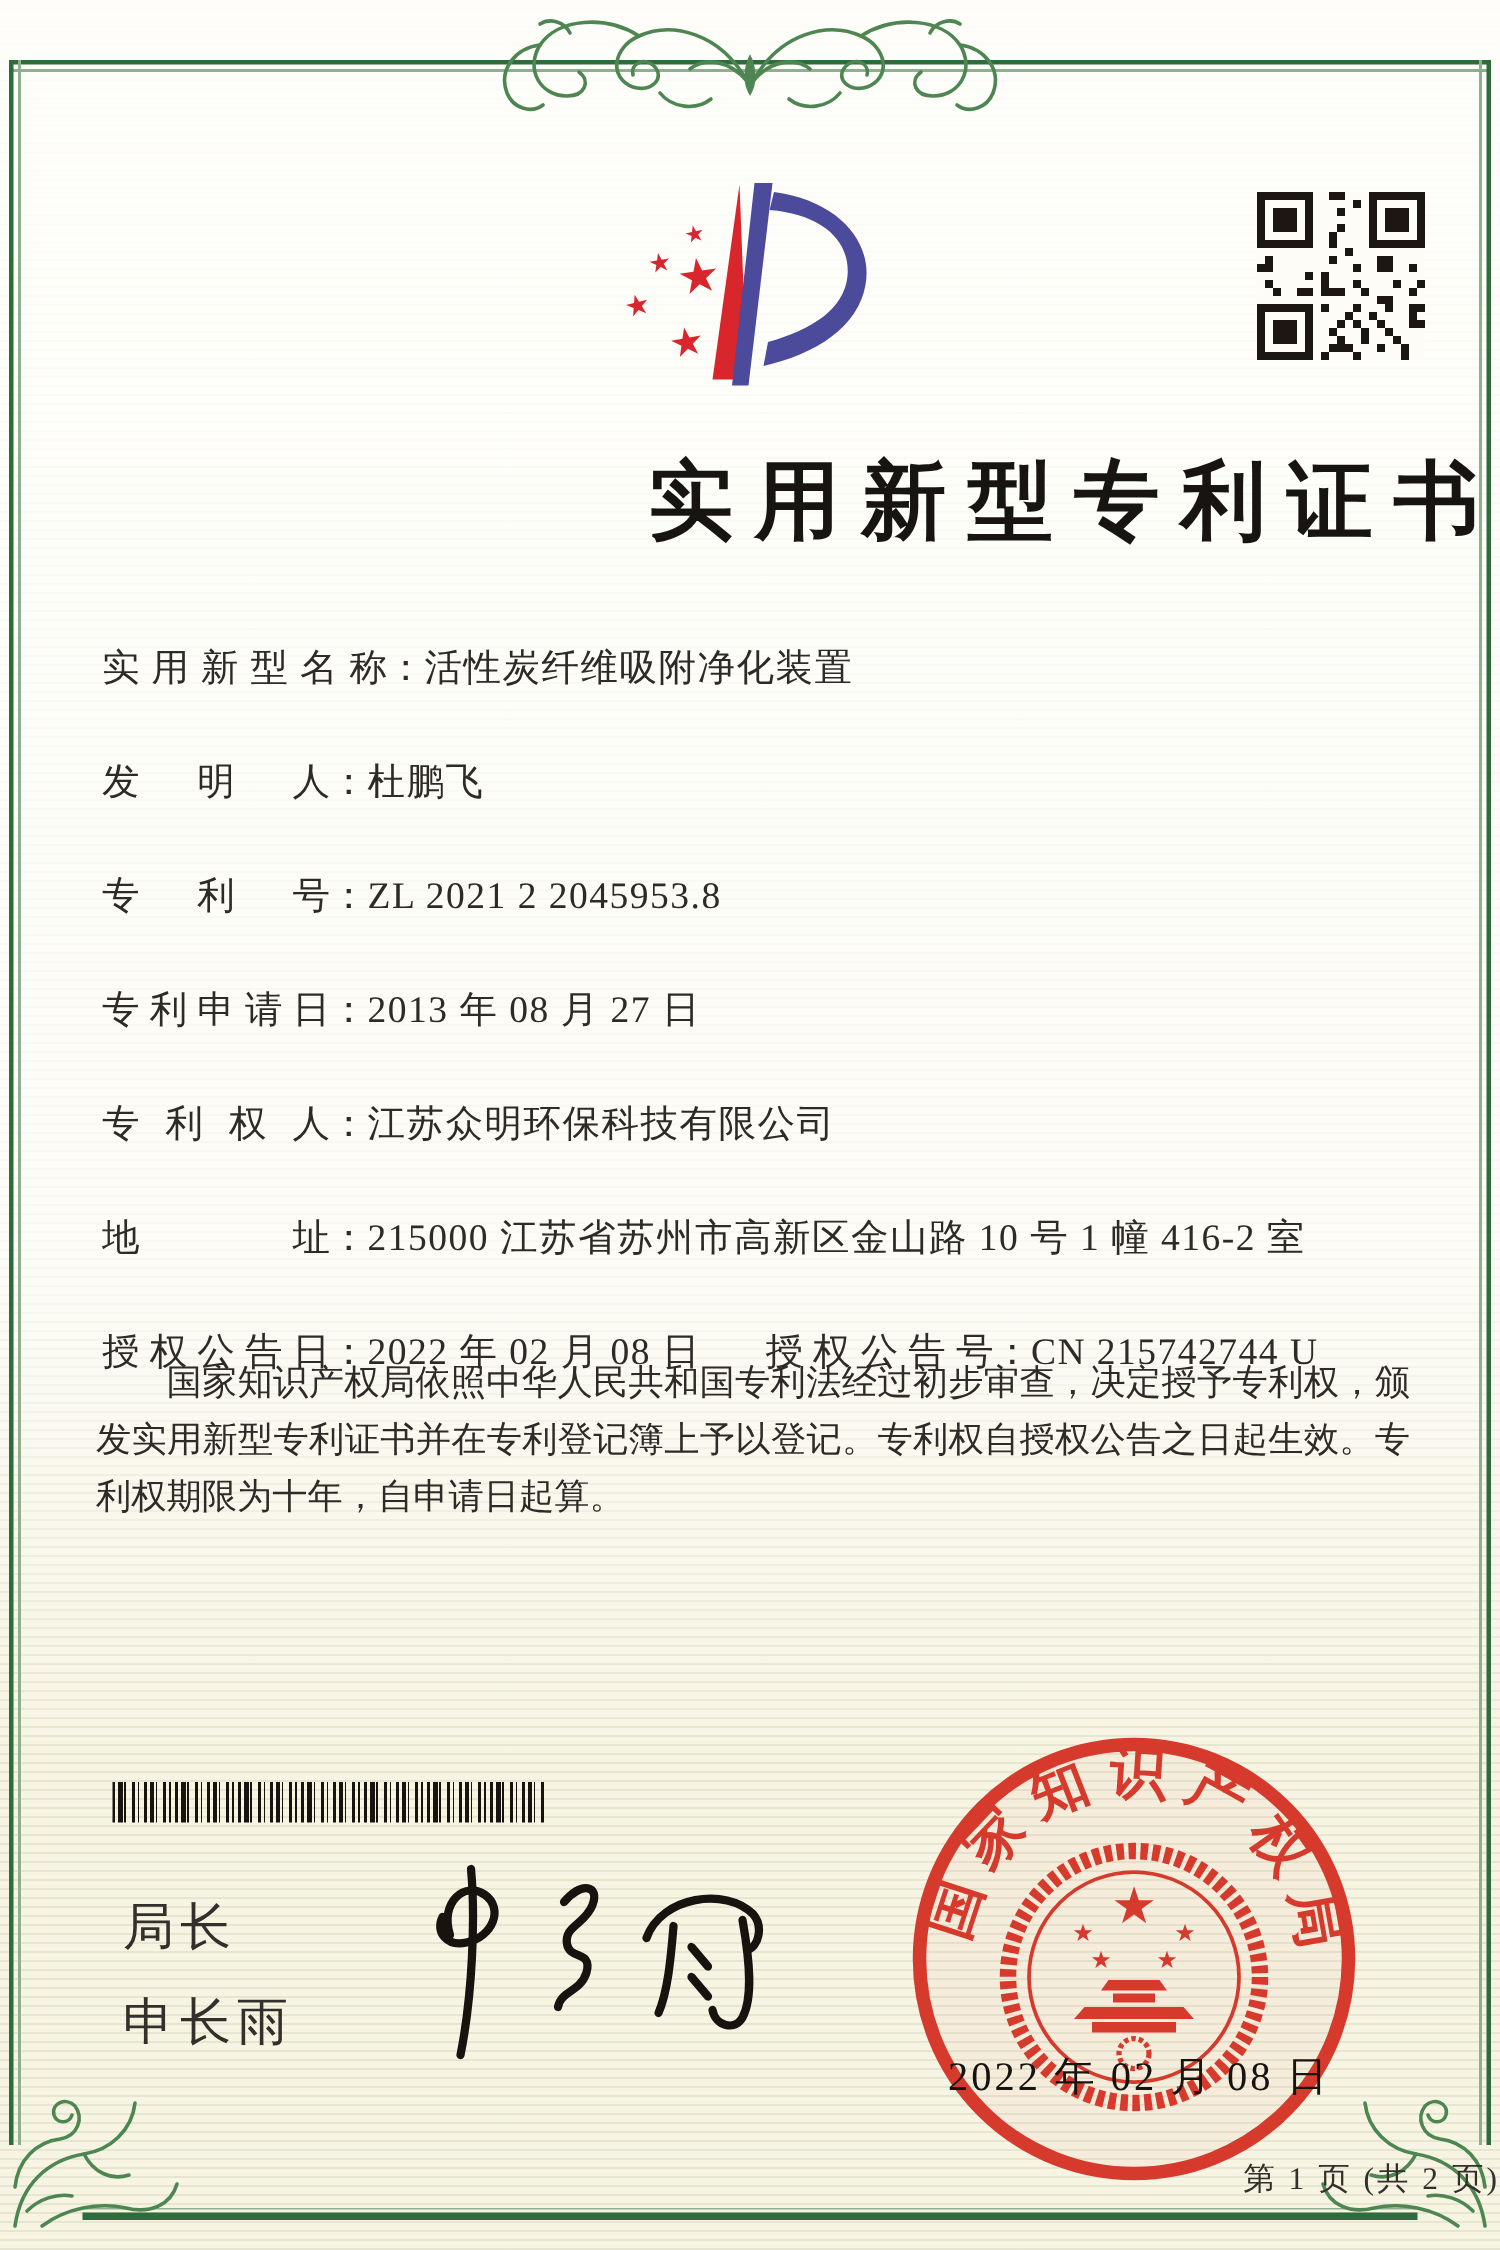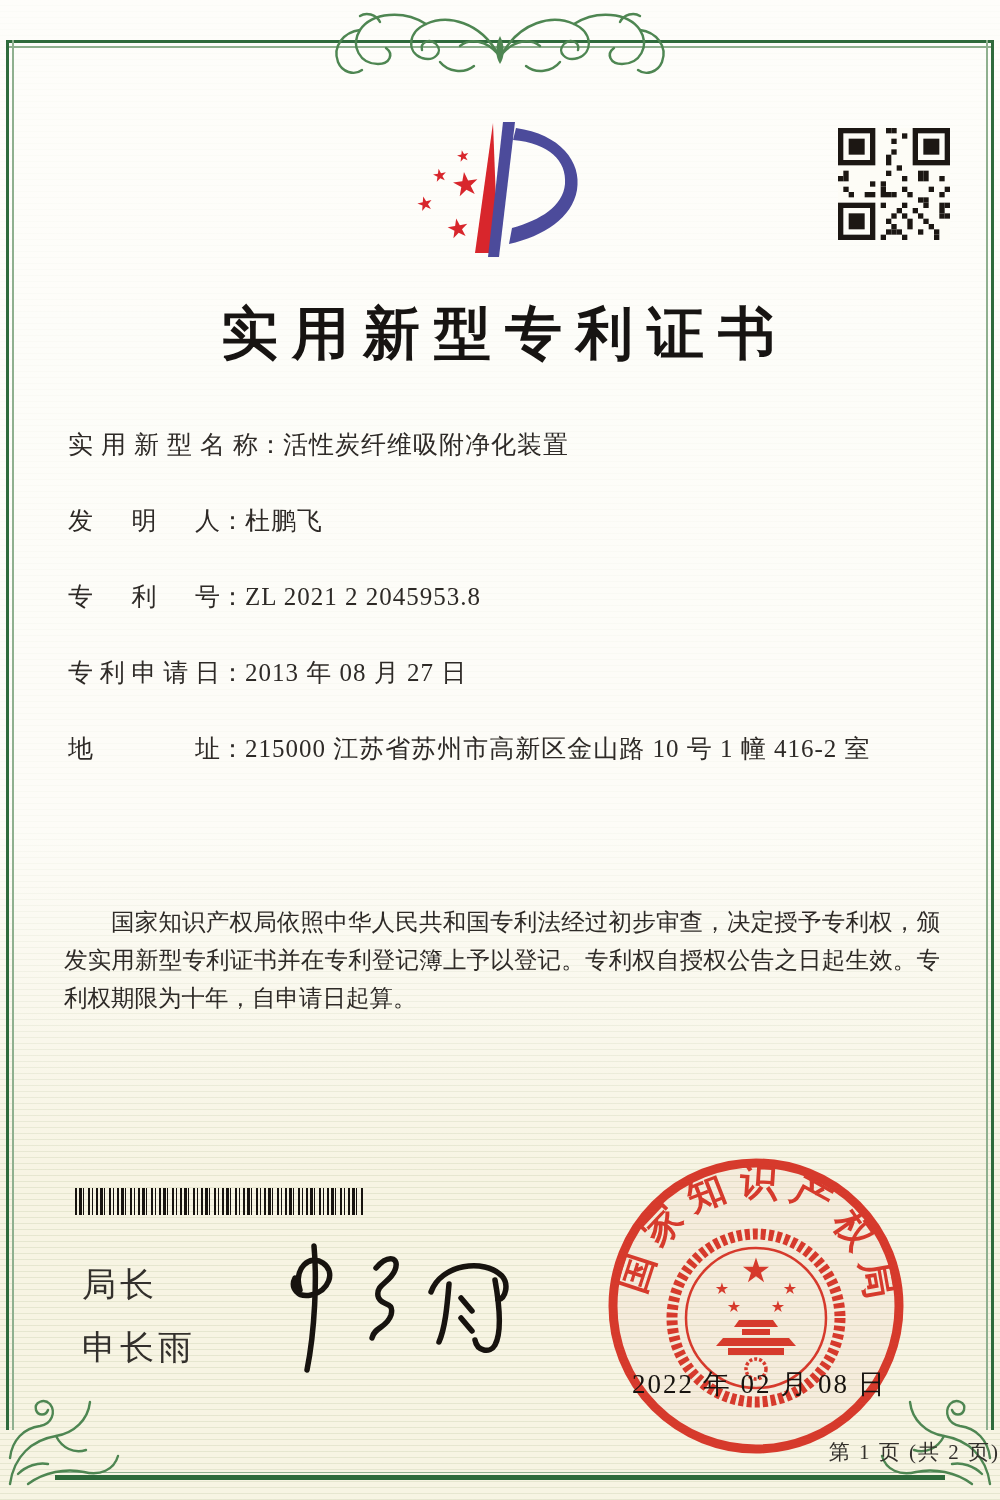--- a/index.html
+++ b/index.html
@@ -40,21 +40,21 @@
     border-top:1px solid var(--frame-light);border-bottom:5px solid var(--frame-green);}
   .ornament-top{position:absolute;left:320px;top:4px;width:360px;height:84px;}
   .corner{position:absolute;width:118px;height:92px;bottom:14px;}
   .corner.left{left:4px;}
   .corner.right{right:4px;transform:scaleX(-1);}
   
   .cert-no{position:absolute;left:48px;top:130px;font-size:23px;letter-spacing:3px;color:#3a3633;}
   .logo{position:absolute;left:408px;top:116px;width:184px;height:152px;}
   .qr{position:absolute;left:838px;top:128px;width:112px;height:112px;}
   .title{
-    position:absolute;left:0;right:0;top:296px;text-align:center;
+    position:absolute;left:0;right:0;top:296px;text-align:right;
     font-size:57px;font-weight:bold;letter-spacing:14px;padding-left:10px;color:#171412;
   }
   
   .fields{position:absolute;left:68px;top:428px;width:880px;font-size:25px;color:#2e2a27;}
   .frow{margin-bottom:43px;white-space:nowrap;}
   .flabel{display:inline-block;width:152px;text-align:justify;text-align-last:justify;vertical-align:bottom;}
   .flabel.wide{width:190px;}
   .fvalue{letter-spacing:1px;}
   .grant-left{display:inline-block;width:436px;}
   
@@ -215,22 +215,31 @@
   </svg>
 
   <div class="title">实用新型专利证书</div>
 
   <div class="fields">
     <div id="fields-container">
         <div class="frow"><span class="flabel wide">实用新型名称</span><span>：</span><span class="fvalue">活性炭纤维吸附净化装置</span></div>
         <div class="frow"><span class="flabel">发明人</span><span>：</span><span class="fvalue">杜鹏飞</span></div>
         <div class="frow"><span class="flabel">专利号</span><span>：</span><span class="fvalue">ZL 2021 2 2045953.8</span></div>
         <div class="frow"><span class="flabel">专利申请日</span><span>：</span><span class="fvalue">2013 年 08 月 27 日</span></div>
+        <div class="frow"><span class="flabel">专利权人</span><span>：</span><span class="fvalue">江苏众明环保科技有限公司</span></div>
         <div class="frow"><span class="flabel">地址</span><span>：</span><span class="fvalue">215000 江苏省苏州市高新区金山路 10 号 1 幢 416-2 室</span></div>
       </div>
+    <div class="frow">
+      <span class="grant-left">
+        <span class="flabel">授权公告日</span><span>：</span><span class="fvalue">2022 年 02 月 08 日</span>
+      </span>
+      <span>
+        <span class="flabel">授权公告号</span><span>：</span><span class="fvalue">CN 215742744 U</span>
+      </span>
+    </div>
   </div>
 
   <div class="body-text">
     <p>国家知识产权局依照中华人民共和国专利法经过初步审查，决定授予专利权，颁发实用新型专利证书并在专利登记簿上予以登记。专利权自授权公告之日起生效。专利权期限为十年，自申请日起算。</p>
   </div>
 
   <div class="barcode"></div>
 
   <div class="officer">
     <div>局长</div>

